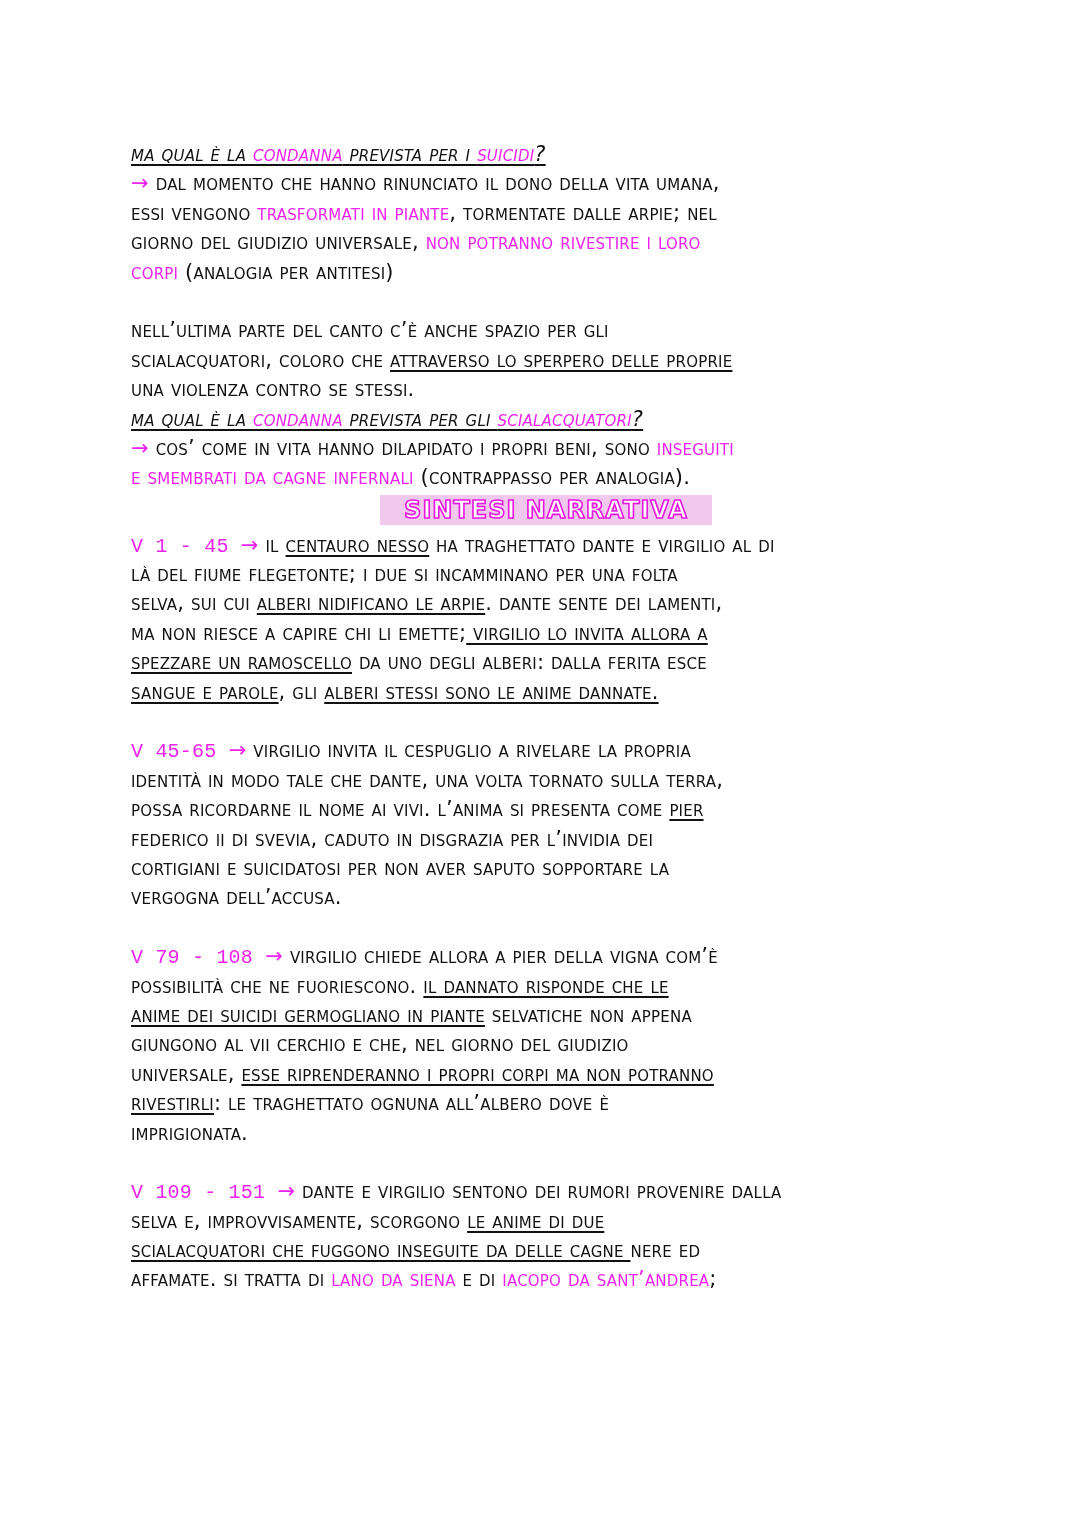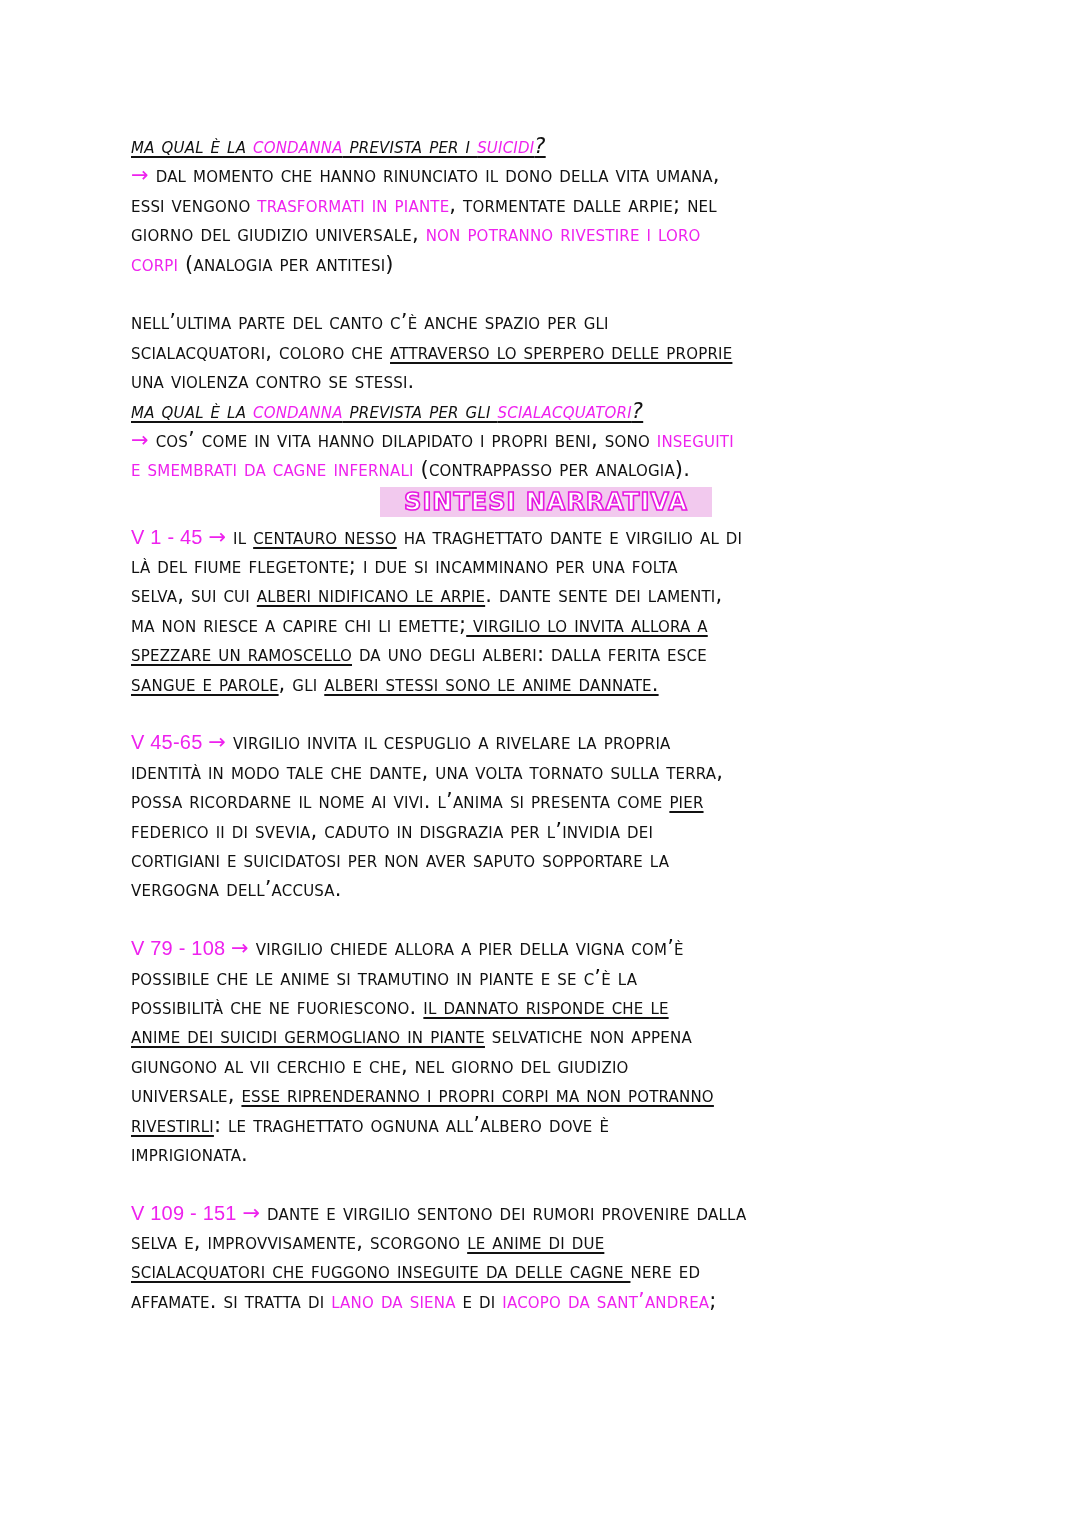--- a/index.html
+++ b/index.html
@@ -1,38 +1,38 @@
 <!DOCTYPE html>
 <html><head>
 <meta charset="utf-8">
 <style>
   html, body { margin: 0; padding: 0; background: #ffffff; }
   body { width: 1080px; height: 1525px; position: relative; overflow: hidden; }
   .page {
-    position: absolute; left: 131px; top: 132px; width: 830px;
+    position: absolute; left: 131px; top: 140px; width: 830px;
     font-family: "DejaVu Sans", sans-serif;
     font-size: 21px; line-height: 29.4px; color: #111111;
     font-variant: small-caps; letter-spacing: 0.2px;
   }
   .line { white-space: nowrap; height: 29.4px; }
   .q { font-style: italic; }
   .q .uline { text-decoration: underline; text-decoration-thickness: 2px; text-underline-offset: 3px; }
   .mag { color: #ee22ee; }
   .u { text-decoration: underline; text-decoration-thickness: 2px; text-underline-offset: 3px; }
   .blank { height: 29.4px; }
   .heading-wrap { text-align: center; height: 34px; margin-top: 2px; margin-bottom: 2px; }
   .heading {
     display: inline-block; background: #f2c9ee; padding: 0 24px;
     font-family: "DejaVu Sans", sans-serif; font-weight: bold; font-variant: normal;
     font-size: 24px; line-height: 30px; letter-spacing: 1px;
     color: #ffffff;
     -webkit-text-stroke: 1.6px #e619e0;
     text-shadow: 0 0 1px #e619e0;
   }
-  .vref { color: #ee22ee; font-variant: normal; font-family: Liberation Sans, sans-serif; font-size: 20px; }
+  .vref { color: #ee22ee; font-variant: normal; font-family: Liberation Mono, monospace; font-size: 20px; }
   .arrow { color: #ee22ee; font-variant: normal; }
 </style>
 </head>
 <body>
 
 <div class="page">
 
   <div class="line q"><span class="uline"><span>ma qual è la </span><span class="mag">condanna</span><span> prevista per i </span><span class="mag">suicidi</span><span>?</span></span></div>
 
   <div class="line"><span class="arrow">→</span><span> dal momento che hanno rinunciato il dono della vita umana,</span></div>
@@ -69,21 +69,20 @@
         <div class="line"><span class="vref">V 45-65 </span><span class="arrow">→</span><span> virgilio invita il cespuglio a rivelare la propria</span></div>
         <div class="line"><span>identità in modo tale che dante, una volta tornato sulla terra,</span></div>
         <div class="line"><span>possa ricordarne il nome ai vivi. l’anima si presenta come </span><span class="u">pier</span></div>
         <div class="line"><span>federico ii di svevia, caduto in disgrazia per l’invidia dei</span></div>
         <div class="line"><span>cortigiani e suicidatosi per non aver saputo sopportare la</span></div>
         <div class="line"><span>vergogna dell’accusa.</span></div>
       </div>
       <div class="blank"></div>
       <div>
         <div class="line"><span class="vref">V 79 - 108 </span><span class="arrow">→</span><span> virgilio chiede allora a pier della vigna com’è</span></div>
-        <div class="line"><span>possibile che le anime si tramutino in piante e se c’è la</span></div>
         <div class="line"><span>possibilità che ne fuoriescono. </span><span class="u">il dannato risponde che le</span></div>
         <div class="line"><span class="u">anime dei suicidi germogliano in piante</span><span> selvatiche non appena</span></div>
         <div class="line"><span>giungono al vii cerchio e che, nel giorno del giudizio</span></div>
         <div class="line"><span>universale, </span><span class="u">esse riprenderanno i propri corpi ma non potranno</span></div>
         <div class="line"><span class="u">rivestirli</span><span>: le traghettato ognuna all’albero dove è</span></div>
         <div class="line"><span>imprigionata.</span></div>
       </div>
       <div class="blank"></div>
       <div>
         <div class="line"><span class="vref">V 109 - 151 </span><span class="arrow">→</span><span> dante e virgilio sentono dei rumori provenire dalla</span></div>

